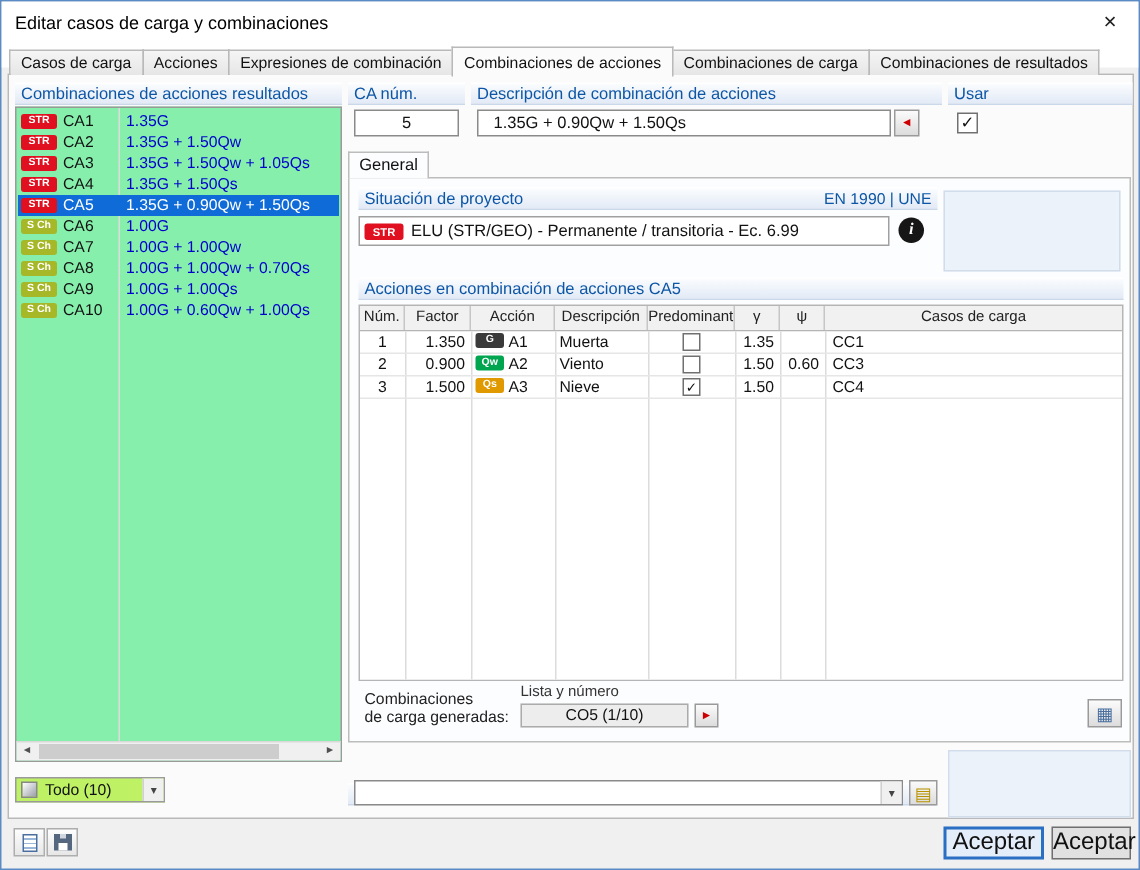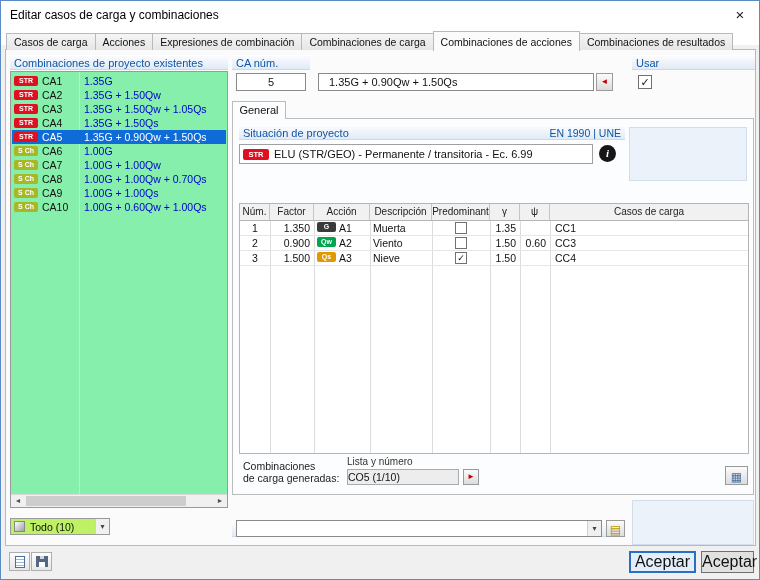--- a/index.html
+++ b/index.html
@@ -77,21 +77,21 @@
   .c-g{width:30px;text-align:right;padding-right:4px;flex:none}
   .c-psi{width:30px;text-align:right;padding-right:4px;flex:none}
   .c-cc{flex:1;padding-left:5px}
   .abadge { width:19px; height:10px; border-radius:2px; color:#fff; font-size:7px; font-weight:bold; line-height:10px; text-align:center; margin-right:3px; flex:none; }
   .b-g{background:#3a3a3a}.b-qw{background:#00a550}.b-qs{background:#e09a00}
   .chk.small { width:12px; height:12px; font-size:9px; line-height:10px; }
 
   
   .genlab { position:absolute; left:10px; font-size:10.5px; color:#222; line-height:12px; }
   .sublab { position:absolute; left:114px; top:337px; font-size:10px; color:#333; }
-  .genfield { position:absolute; left:114px; top:350px; width:112px; height:16px; background:#ededed; border:1px solid #ababab; font-size:10.5px; line-height:14px; color:#111; }
+  .genfield { position:absolute; left:114px; top:350px; width:112px; height:16px; background:#ededed; border:1px solid #ababab; font-size:10.5px; text-align:center; line-height:14px; color:#111; }
   .sqbtn { position:absolute; background:linear-gradient(#fbfbfb,#dcdcdc); border:1px solid #9a9a9a; text-align:center; cursor:pointer; }
 
   
   .combo { position:absolute; left:230px; top:470px; width:366px; height:17px; background:#fff; border:1px solid #8a8a8a; display:flex; }
   .combo input { flex:1; border:none; outline:none; font-size:11px; padding-left:4px; background:transparent; }
   .combo .carrow { line-height:15px; }
 
   
   .btn { position:absolute; top:550px; height:22px; background:#e1e1e1; border:1px solid #707070; font-size:16px; color:#111; text-align:center; line-height:20px; cursor:pointer; }
   .btn.default { border:2px solid #2a6fc2; line-height:18px; background:#e4eefa; }
@@ -110,28 +110,28 @@
 
   <div class="titlebar">
     <span class="title">Editar casos de carga y combinaciones</span>
     <span class="closebtn">×</span>
   </div>
 
   <div class="tabbar">
     <div class="tab">Casos de carga</div>
     <div class="tab">Acciones</div>
     <div class="tab">Expresiones de combinación</div>
+    <div class="tab active">Combinaciones de acciones</div>
     <div class="tab">Combinaciones de carga</div>
-    <div class="tab active">Combinaciones de acciones</div>
     <div class="tab">Combinaciones de resultados</div>
   </div>
 
   <div class="page">
 
-    <div class="shdr" style="left:4px;top:5px;width:218px;">Combinaciones de proyecto existentes</div>
+    <div class="shdr" style="left:4px;top:5px;width:218px;">Combinaciones de acciones resultados</div>
 
     <div class="listbox">
       <div class="vline"></div>
 
       <div class="lrow" style="top:2px">
         <span class="lbadge b-str">STR</span>
         <span class="lname">CA1</span>
         <span class="lformula">1.35G</span>
       </div>
       <div class="lrow" style="top:16px">
@@ -189,20 +189,21 @@
 
     <div class="filter">
       <span class="swatch"></span>
       <span class="ftext">Todo (10)</span>
       <span class="carrow">▾</span>
     </div>
 
     <div class="shdr" style="left:226px;top:5px;width:78px;">CA núm.</div>
     <div class="txtfield ca-num" style="left:230px;top:23px;width:70px;">5</div>
 
+    <div class="shdr" style="left:308px;top:5px;width:314px;">Descripción de combinación de acciones</div>
     <input class="txtfield txt" style="left: 312px; top: 23px; width: 276px;" value="1.35G + 0.90Qw + 1.50Qs">
     <div class="redbtn" style="left:590px;top:23px;">◄</div>
 
     <div class="shdr" style="left:626px;top:5px;width:123px;">Usar</div>
     <div class="chk usar">✓</div>
 
     <div class="gtab">General</div>
     <div class="subpage">
 
       <div class="shdr" style="left:6px;top:6px;width:386px;">
@@ -210,20 +211,21 @@
         <span>Situación de proyecto</span>
       </div>
       <div class="sitfield">
         <span class="lbadge b-str">STR</span>
         <span>ELU (STR/GEO) - Permanente / transitoria - Ec. 6.99</span>
       </div>
       <div class="infobtn">i</div>
 
       <div class="panel" style="left:396px;top:8px;width:118px;height:54px;"></div>
 
+      <div class="shdr" style="left:6px;top:66px;width:510px;">Acciones en combinación de acciones CA5</div>
 
       <div class="tbl">
         <div class="thead">
           <div class="th" style="width:30px">Núm.</div>
           <div class="th" style="width:44px">Factor</div>
           <div class="th" style="width:56px">Acción</div>
           <div class="th" style="width:62px">Descripción</div>
           <div class="th" style="width:58px">Predominant</div>
           <div class="th" style="width:30px">γ</div>
           <div class="th" style="width:30px">ψ</div>

